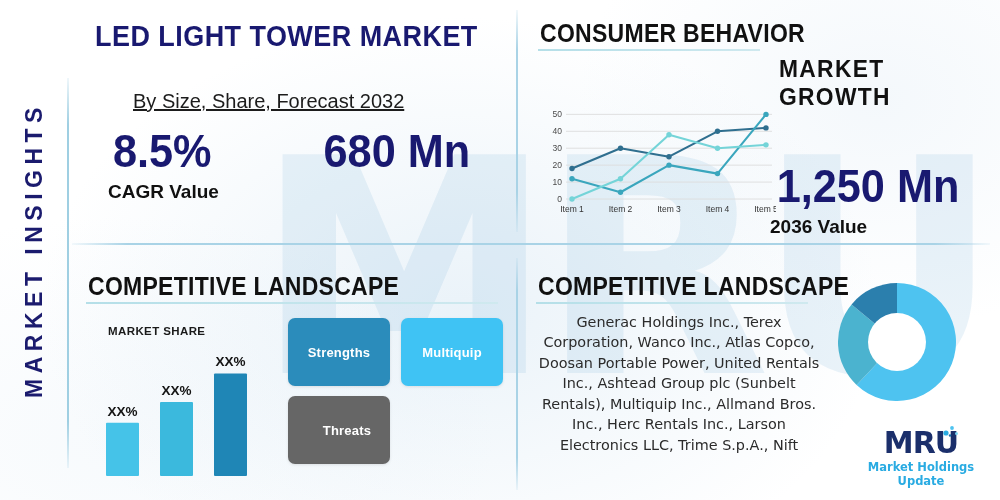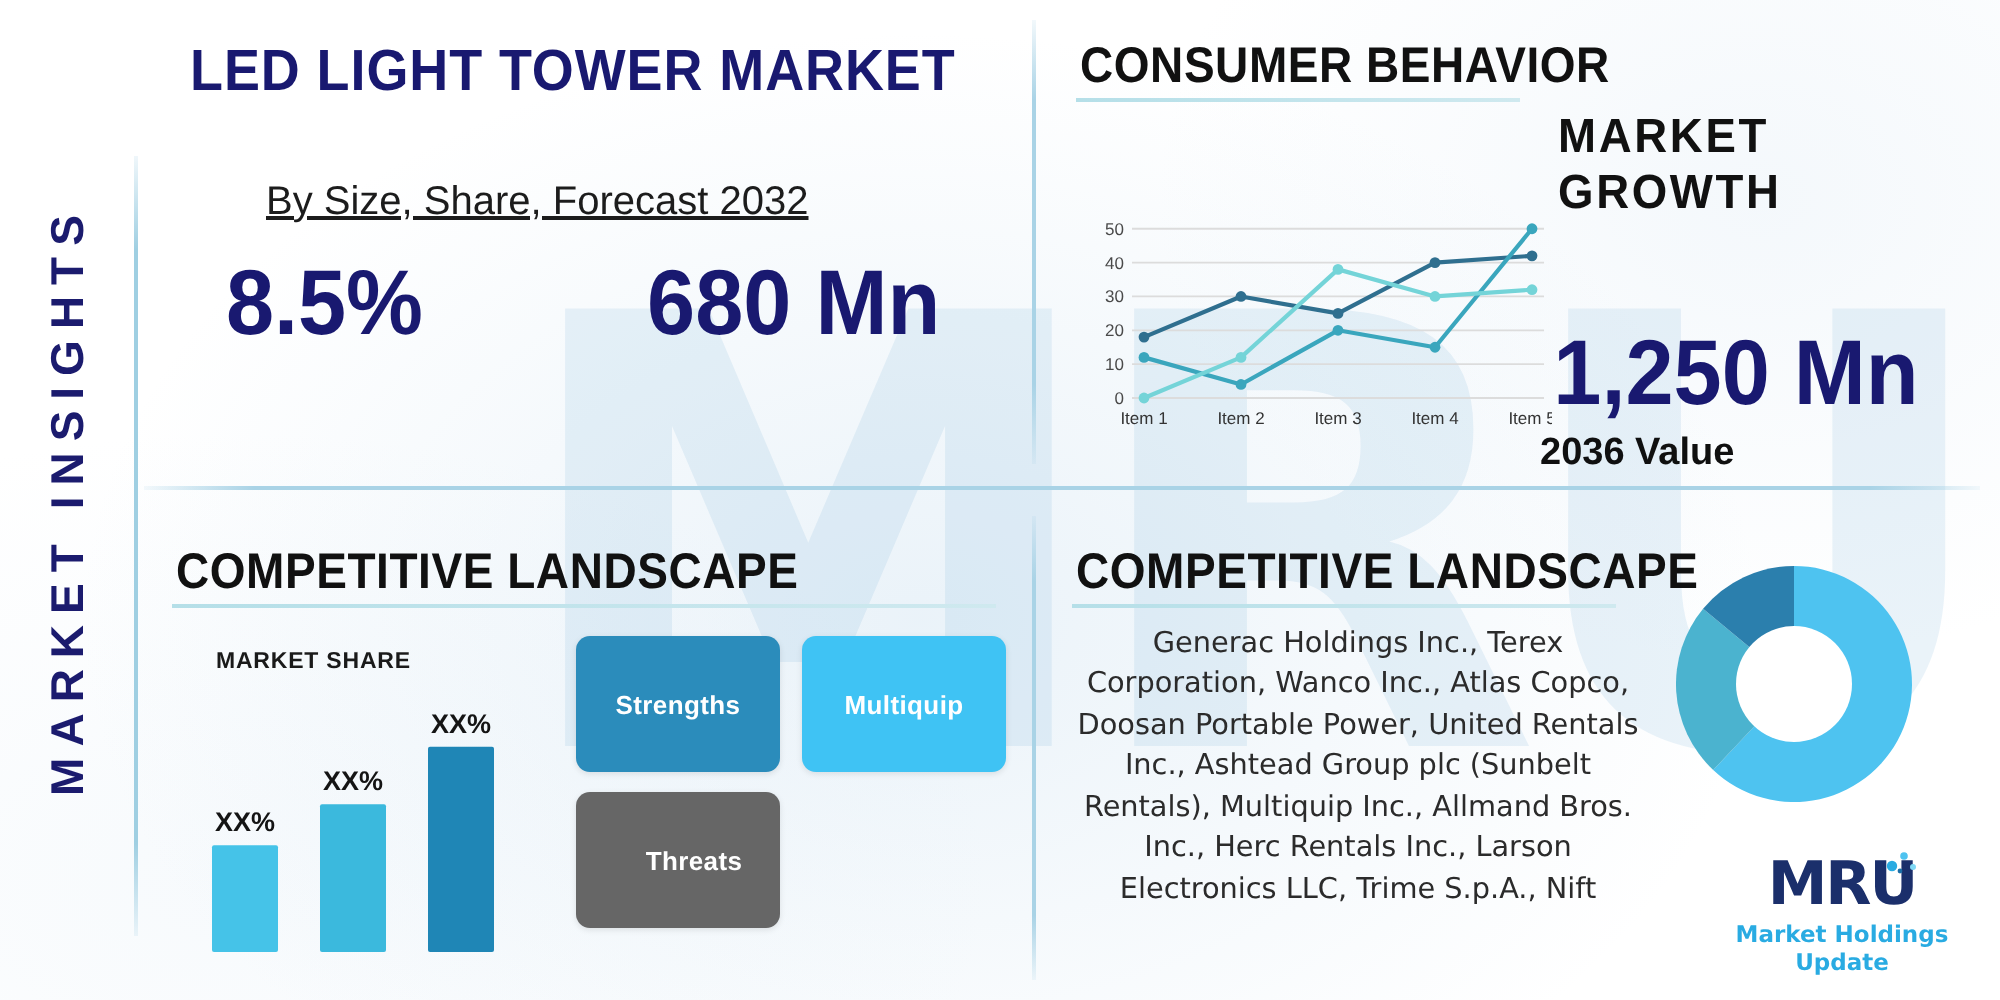--- a/index.html
+++ b/index.html
@@ -184,20 +184,21 @@
 
   <div class="hdiv"></div>
   <div class="vdiv-top"></div>
   <div class="vdiv-bot"></div>
 
   <div class="main-title">LED LIGHT TOWER MARKET</div>
   <div class="subtitle">By Size, Share, Forecast 2032</div>
 
   <div class="kpi" id="kpi-cagr">
     <div class="big">8.5%</div>
+    <div class="cap">CAGR Value</div>
   </div>
   <div class="kpi" id="kpi-2025">
     <div class="big">680 Mn</div>
   </div>
   <div class="kpi" id="kpi-2032">
     <div class="big">1,250 Mn</div>
     <div class="cap">2036 Value</div>
   </div>
 
   <div class="sec-head" id="head-consumer">CONSUMER BEHAVIOR</div>

